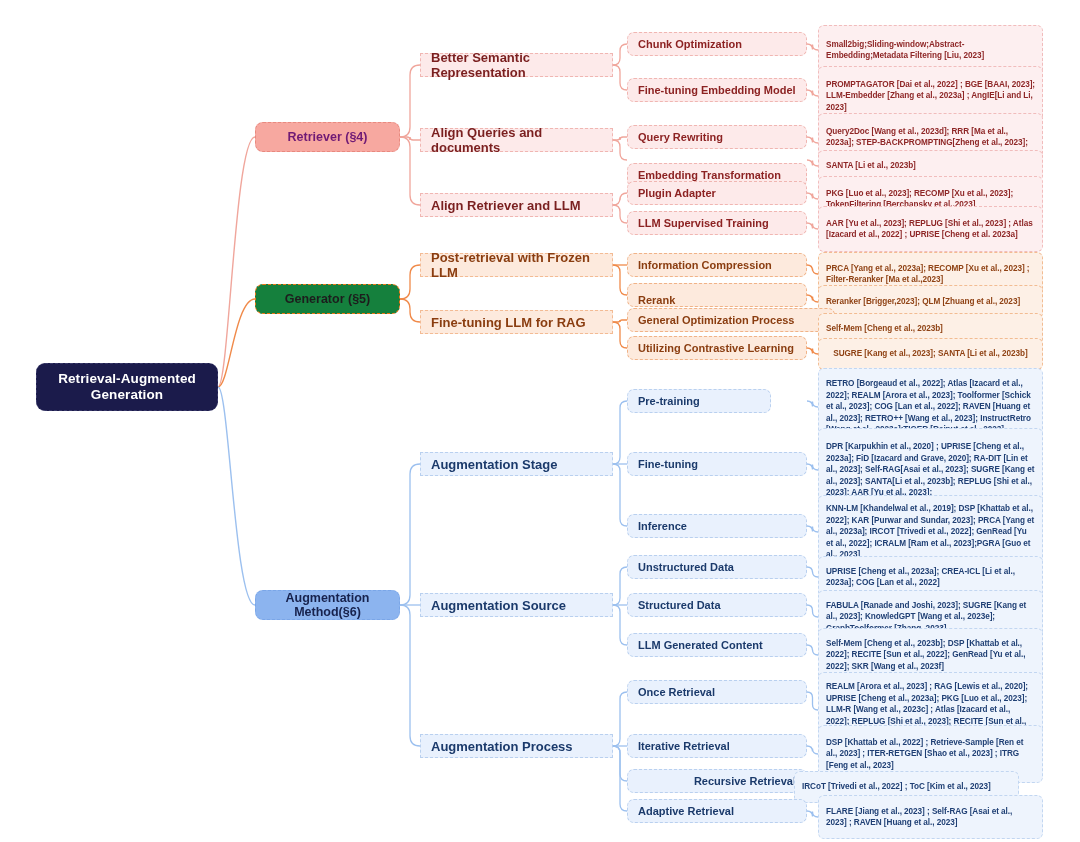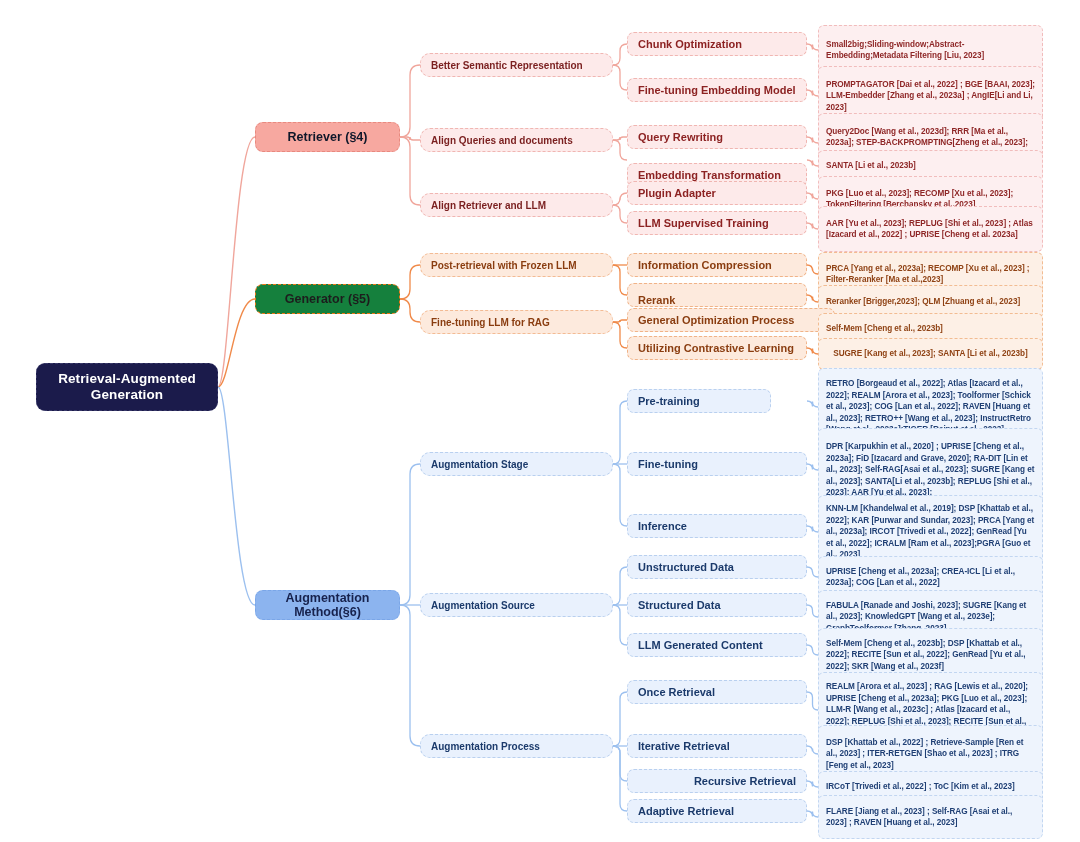--- a/index.html
+++ b/index.html
@@ -18,26 +18,26 @@
   
   .root{
     background:#1b1b4b;border:1.5px dashed #3a3a6a;border-radius:9px;
     color:#ffffff;font-weight:700;font-size:13.5px;line-height:16px;
     text-align:center;justify-content:center;padding:6px 8px;
     letter-spacing:.1px;
   }
 
   
   .l1{font-weight:700;font-size:12.5px;padding:0 14px;border-radius:8px;}
-  .l1.red{background:#f7a8a0;border:1.5px dashed #e8897f;color:#0f172a;}
+  .l1.red{background:#f7a8a0;border:1.5px dashed #e8897f;color:#701a75;}
   .l1.orange{background:#15803d;border:1.5px dashed #ef7518;color:#1d1d1d;}
   .l1.blue{background:#8cb4ef;border:1.5px dashed #7aa6e8;color:#17224d;}
 
   
-  .l2{font-weight:700;font-size:10px;padding:0 10px;border-radius:10px;}
+  .l2{font-weight:700;font-size:13px;padding:0 10px;border-radius:0;}
   .l2.red{background:#fdeaea;border:1.2px dashed #f0b6b2;color:#7a1f1f;}
   .l2.orange{background:#fdeadd;border:1.2px dashed #f3bb94;color:#8a3d10;}
   .l2.blue{background:#e9f1fd;border:1.2px dashed #b9d0ef;color:#1b3a6b;}
 
   
   .l3{font-weight:700;font-size:11px;padding:0 10px;border-radius:7px;}
   .l3.red{background:#fdeaea;border:1.2px dashed #f0b6b2;color:#8c2222;}
   .l3.orange{background:#fdeadd;border:1.2px dashed #f0b388;color:#8a3d10;}
   .l3.blue{background:#e9f1fd;border:1.2px dashed #b9d0ef;color:#1b3a6b;}
 
@@ -246,21 +246,21 @@
       </div>
       <div class="node l3 blue" style="left: 627px; top: 734px; width: 180px; height: 24px;">
         <span class="txt" style="text-align: left;">Iterative Retrieval</span>
       </div>
       <div class="node leaf blue" style="left: 818px; top: 725px; width: 225px; height: 58px;">
         <span class="txt" style="text-align: left;">DSP [Khattab et al., 2022] ; Retrieve-Sample [Ren et al., 2023] ; ITER-RETGEN [Shao et al., 2023] ; ITRG [Feng et al., 2023]</span>
       </div>
       <div class="node l3 blue" style="left: 627px; top: 769px; width: 180px; height: 24px;">
         <span class="txt" style="text-align: right;">Recursive Retrieval</span>
       </div>
-      <div class="node leaf blue" style="left: 818px; top: 771px; width: 225px; height: 32px;">
+      <div class="node leaf blue" style="left: 794px; top: 771px; width: 225px; height: 32px;">
         <span class="txt" style="text-align: left;">IRCoT [Trivedi et al., 2022] ; ToC [Kim et al., 2023]</span>
       </div>
       <div class="node l3 blue" style="left: 627px; top: 799px; width: 180px; height: 24px;">
         <span class="txt" style="text-align: left;">Adaptive Retrieval</span>
       </div>
       <div class="node leaf blue" style="left: 818px; top: 795px; width: 225px; height: 44px;">
         <span class="txt" style="text-align: left;">FLARE [Jiang et al., 2023] ; Self-RAG [Asai et al., 2023] ; RAVEN [Huang et al., 2023]</span>
       </div>
     </div>
 </div>

